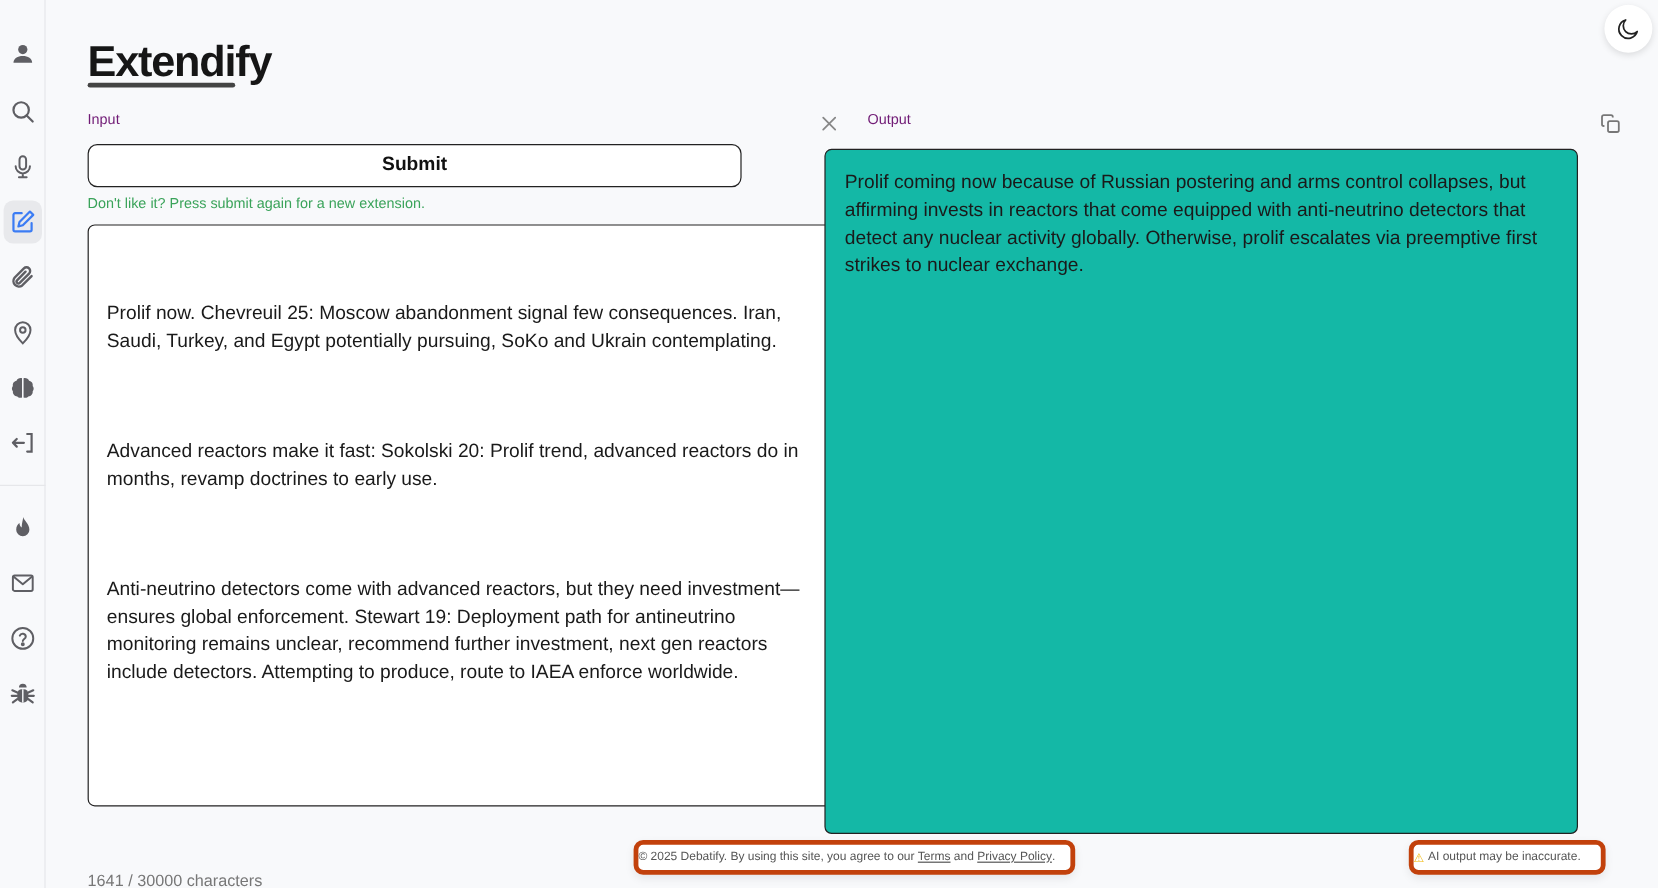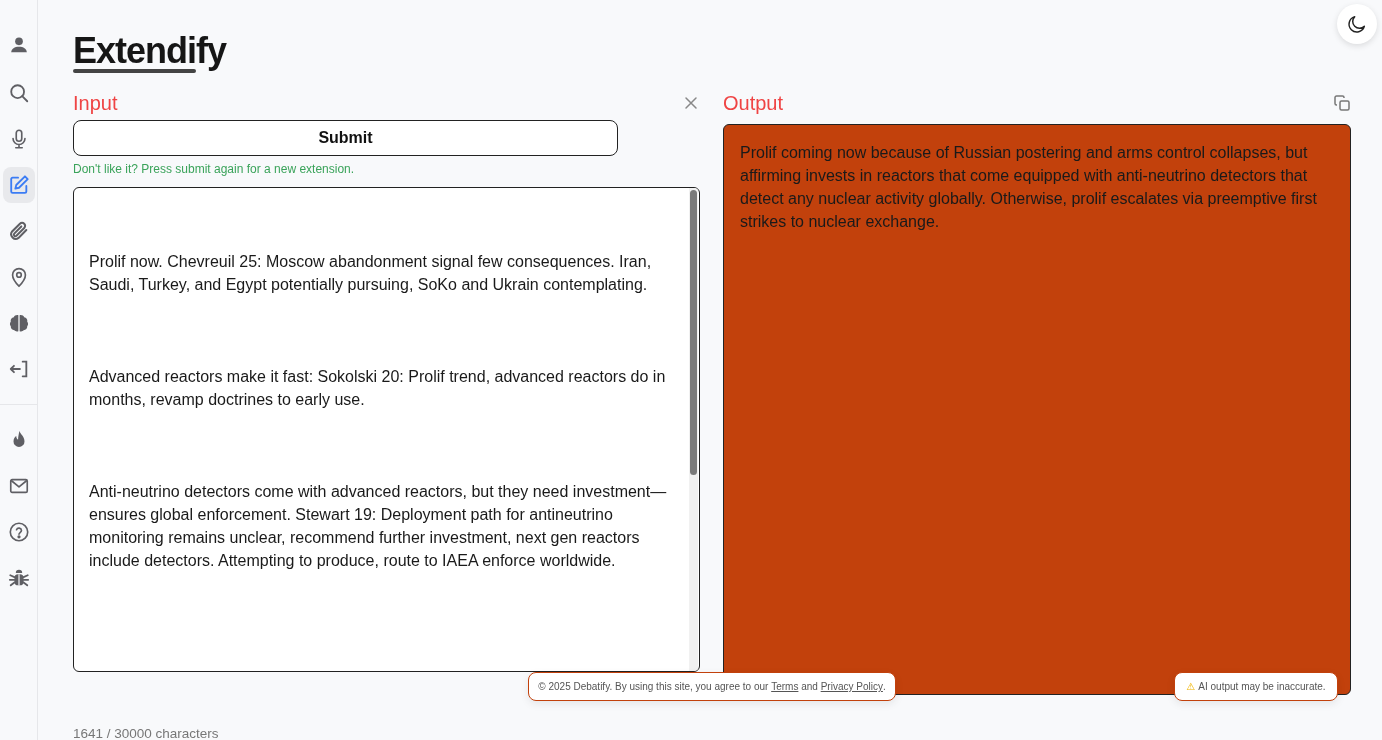--- a/index.html
+++ b/index.html
@@ -35,21 +35,21 @@
   .app-title {
     position: absolute; left: 73px; top: 30px;
     font-size: 36px; font-weight: bold; letter-spacing: -1px; color: #161616;
   }
   .title-underline {
     position: absolute; left: 73px; top: 69px; width: 123px; height: 4px;
     background: #444; border-radius: 2px;
   }
 
   .panel-label {
-    position: absolute; top: 92px; font-size: 20px; color: #ef4444;
+    position: absolute; top: 92px; font-size: 12px; color: #701a75;
   }
   .clear-btn { position: absolute; left: 682px; top: 94px; width: 18px; height: 18px; cursor: pointer; color: #888; }
   .copy-btn { position: absolute; left: 1332px; top: 93px; width: 20px; height: 20px; cursor: pointer; color: #777; }
 
   .submit-btn {
     position: absolute; left: 73px; top: 120px; width: 545px; height: 36px;
     border: 1.5px solid #222; border-radius: 8px; background: #fff;
     font-size: 16px; font-weight: bold; color: #111;
     display: flex; align-items: center; justify-content: center; cursor: pointer;
     font-family: "Liberation Sans", sans-serif;
@@ -74,32 +74,32 @@
     background: #f1f1f1;
   }
   .scroll-thumb {
     position: absolute; left: 1px; top: 2px; width: 7px; height: 285px;
     background: #7a7a7a; border-radius: 4px; cursor: pointer;
   }
   .char-count {
     position: absolute; left: 73px; top: 678px; font-size: 13.5px; color: #777; margin-top: 48px;
   }
   .output-box {
-    position: absolute; left: 723px; top: 124px; width: 628px; height: 571px;
-    border: 1.5px solid #222; border-radius: 6px; background: #c2410c;
+    position: absolute; left: 687px; top: 124px; width: 628px; height: 571px;
+    border: 1.5px solid #222; border-radius: 6px; background: #14b8a6;
   }
   .output-text {
     position: absolute; left: 16px; top: 16px; width: 596px;
     font-size: 16px; line-height: 23px; color: #1a1a1a;
   }
   .footer-pill {
-    position: absolute; top: 672px; height: 29px; background: #fff;
-    border: 1px solid #c2410c; border-radius: 8px;
+    position: absolute; top: 700px; height: 29px; background: #fff;
+    border: 4px solid #c2410c; border-radius: 8px;
     box-shadow: 0 3px 8px rgba(0,0,0,0.08);
-    font-size: 10px; color: #555; display: flex; align-items: center; justify-content: center;
+    font-size: 10px; color: #555; display: flex; align-items: center; 
     white-space: nowrap;
   }
   .footer-pill a { color: #555; text-decoration: underline; cursor: pointer; }
   .warn-icon { color: #f0b400; margin-right: 3px; font-size: 10px; }
 </style>
 </head>
 <body>
 
 <nav class="sidebar">
   <div class="sb-icon" style="top:27px">

